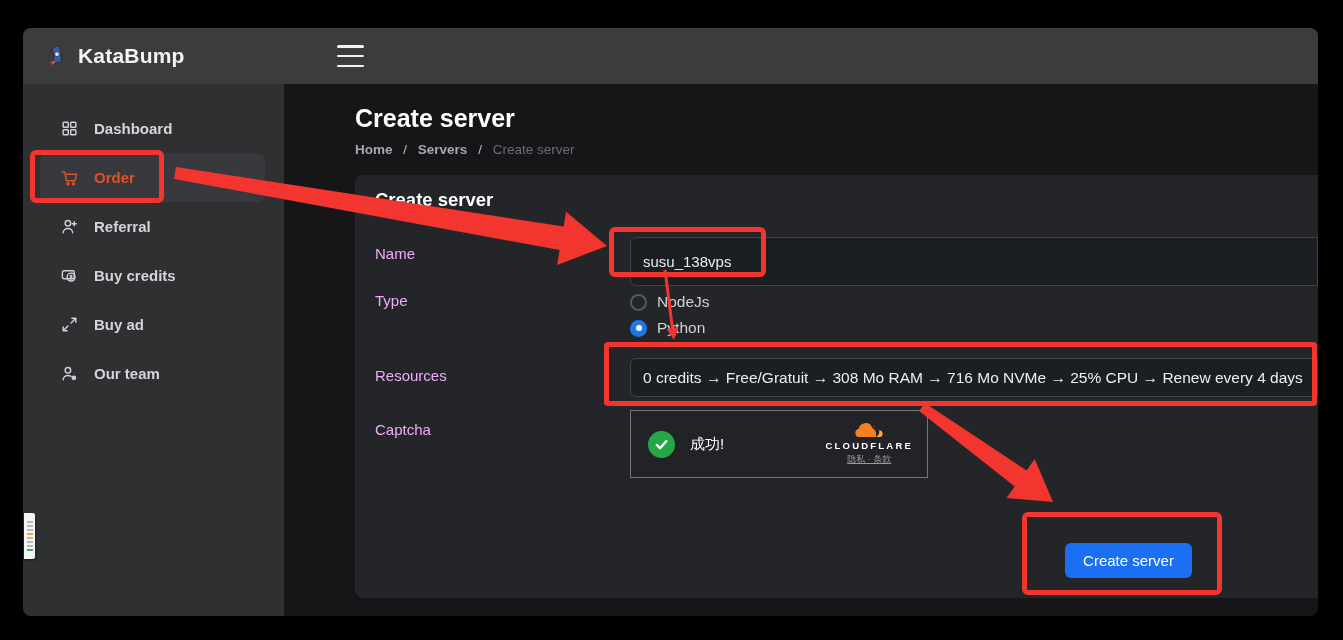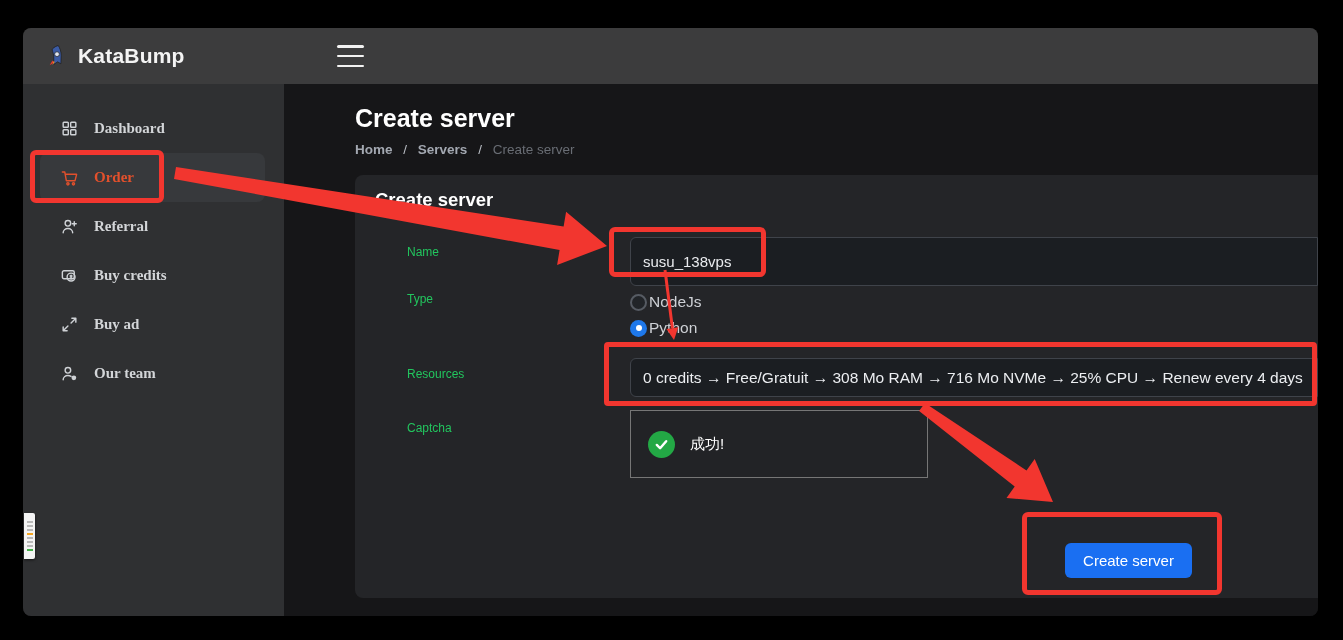--- a/index.html
+++ b/index.html
@@ -15,21 +15,21 @@
   .navbar { position:absolute; left:0; top:0; right:0; height:56px; background:#3c3c3d;
     display:flex; align-items:center; }
   .brand { display:flex; align-items:center; gap:10px; padding-left:23px; }
   .brand-logo { width:22px; height:22px; display:block; }
   .brand-name { color:#f4f4f4; font-size:21px; font-weight:800; letter-spacing:.2px; }
   .hamburger { position:absolute; left:314px; top:17px; width:27px; height:22px;
     display:flex; flex-direction:column; justify-content:space-between; cursor:pointer; }
   .hamburger span { display:block; height:2.5px; background:#f2f2f2; border-radius:2px; }
 
   
-  .sidebar { position:absolute; left:0; top:56px; width:261px; bottom:0; background:#2f3032;font-family:Liberation Serif, serif; }
+  .sidebar { position:absolute; left:0; top:56px; width:261px; bottom:0; background:#2f3032; }
   .side-list { padding-top:20px; }
   .side-item { height:49px; display:flex; align-items:center; gap:15px; padding-left:37px;
     color:#d3d5d8; font-size:15px; font-weight:700; cursor:pointer; }
   .side-item .sicon { width:19px; height:19px; flex:0 0 19px; display:flex; align-items:center; justify-content:center; }
   .side-item svg { width:19px; height:19px; stroke:#cfd2d6; fill:none; stroke-width:1.8;
     stroke-linecap:round; stroke-linejoin:round; }
   .side-item.active { background:#37393c; border-radius:8px; margin:0 19px 0 17px; padding-left:20px; }
   .side-item.active, .side-item.active .label { color:#e2502c; }
   .side-item.active svg { stroke:#e2502c; }
 
@@ -38,27 +38,27 @@
   .page-title { position:absolute; left:33px; top:20px; color:#fff; font-size:25px; font-weight:700; }
   .breadcrumb { position:absolute; left:33px; top:58px; font-size:13.5px; color:#cfd3d9; }
   .breadcrumb .crumb { color:#a3a8b1; font-weight:600; cursor:pointer; }
   .breadcrumb .sep { color:#b9bdc4; margin:0 7px; }
   .breadcrumb .current { color:#696d74; font-weight:400; }
 
   
   .card { position:absolute; left:33px; top:91px; right:0; height:423px; background:#242528;
     border-radius:8px 0 0 8px; }
   .card-title { position:absolute; left:20px; top:14px; color:#fff; font-size:18.5px; font-weight:700; }
-  .flabel { position:absolute; left:20px; color:#22c55e; font-size:12px;margin-left:32px; }
+  .flabel { position:absolute; left:20px; color:#f0abfc; font-size:15px; }
 
   .name-input { position:absolute; left:275px; right:0; top:62px; height:49px; background:#1b1e22;
     border:1px solid #3f434a; border-radius:6px 0 0 6px; color:#e9ebee; font-size:15px;
     padding:0 12px; outline:none; font-family:inherit; }
 
-  .radio-row { position:absolute; left:275px; height:22px; display:flex; align-items:center; gap:2px;
+  .radio-row { position:absolute; left:275px; height:22px; display:flex; align-items:center; gap:10px;
     color:#ced1d6; font-size:15.5px; cursor:pointer; }
   .radio { width:17px; height:17px; border-radius:50%; border:2px solid #565b63; background:#212428; }
   .radio.checked { border:none; background:#1e78ea; position:relative; }
   .radio.checked::after { content:""; position:absolute; left:5.5px; top:5.5px; width:6px; height:6px;
     border-radius:50%; background:#fff; }
 
   .select-box { position:absolute; left:275px; right:0; top:183px; height:39px; background:#1b1e22;
     border:1px solid #3f434a; border-radius:6px 0 0 6px; color:#eceef1; font-size:15.5px;
     line-height:37px; padding:0 0 0 12px; white-space:nowrap; overflow:hidden; cursor:pointer; }
 
@@ -224,20 +224,29 @@
         <div class="select-box">0 credits → Free/Gratuit → 308 Mo RAM → 716 Mo NVMe → 25% CPU → Renew every 4 days</div>
 
         <div class="flabel" style="top:246px;">Captcha</div>
         <div class="captcha">
           <div class="cap-check">
             <svg viewBox="0 0 16 16">
                 <polyline points="3,8.5 6.5,12 13,4.5" fill="none" stroke="#fff" stroke-width="2.6" stroke-linecap="round" stroke-linejoin="round"></polyline>
               </svg>
           </div>
           <div class="cap-status">成功!</div>
+          <div class="cap-brand">
+            <svg class="cloud" viewBox="0 0 60 30">
+              <path d="M44 27H11a8 8 0 0 1-1.6-15.8A14 14 0 0 1 36 7.5" fill="#f6821f"></path>
+              <path d="M36 7a10.5 10.5 0 0 1 8 20h9a7 7 0 0 0-3-13.4A10.5 10.5 0 0 0 36 7z" fill="#fbad41"></path>
+              <path d="M30 9a11 11 0 0 1 14 10.5V27H11a8 8 0 0 1-1.6-15.8A14 14 0 0 1 30 9z" fill="#f6821f"></path>
+            </svg>
+            <div class="cf-word">CLOUDFLARE</div>
+            <div class="cf-links">隐私 · 条款</div>
+          </div>
         </div>
 
 
         <button class="submit-btn">Create server</button>
       </div>
     </div>
   </div>
 
   <div class="side-handle">
     <i></i>

